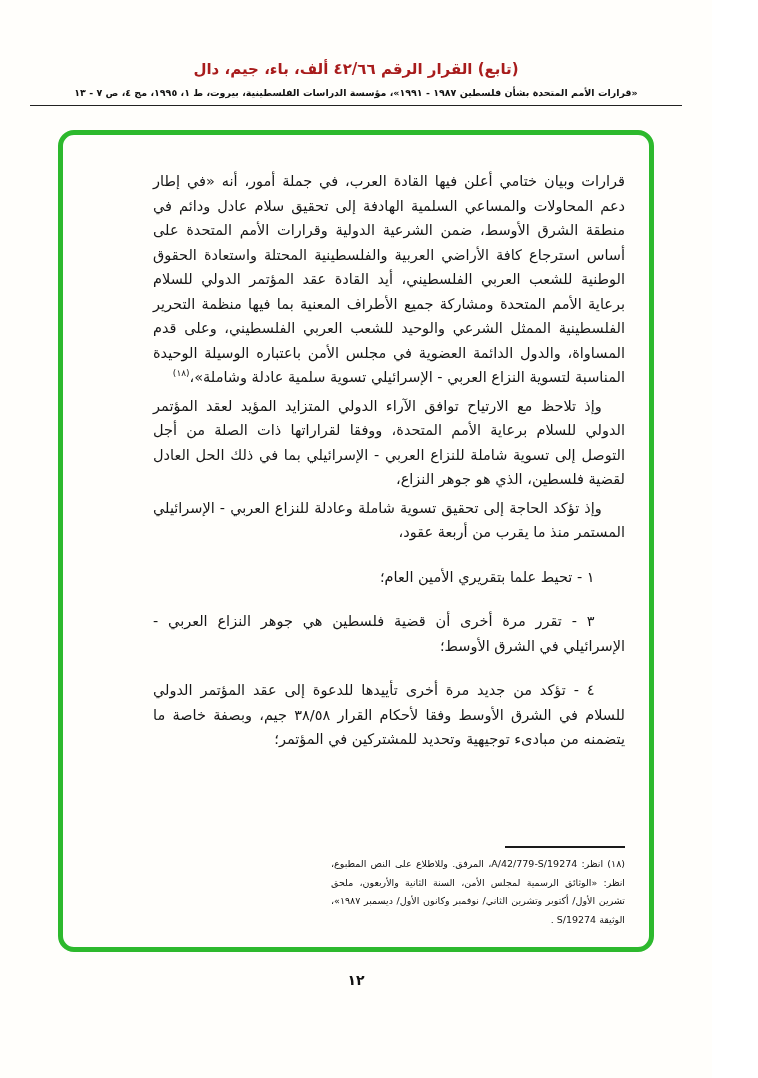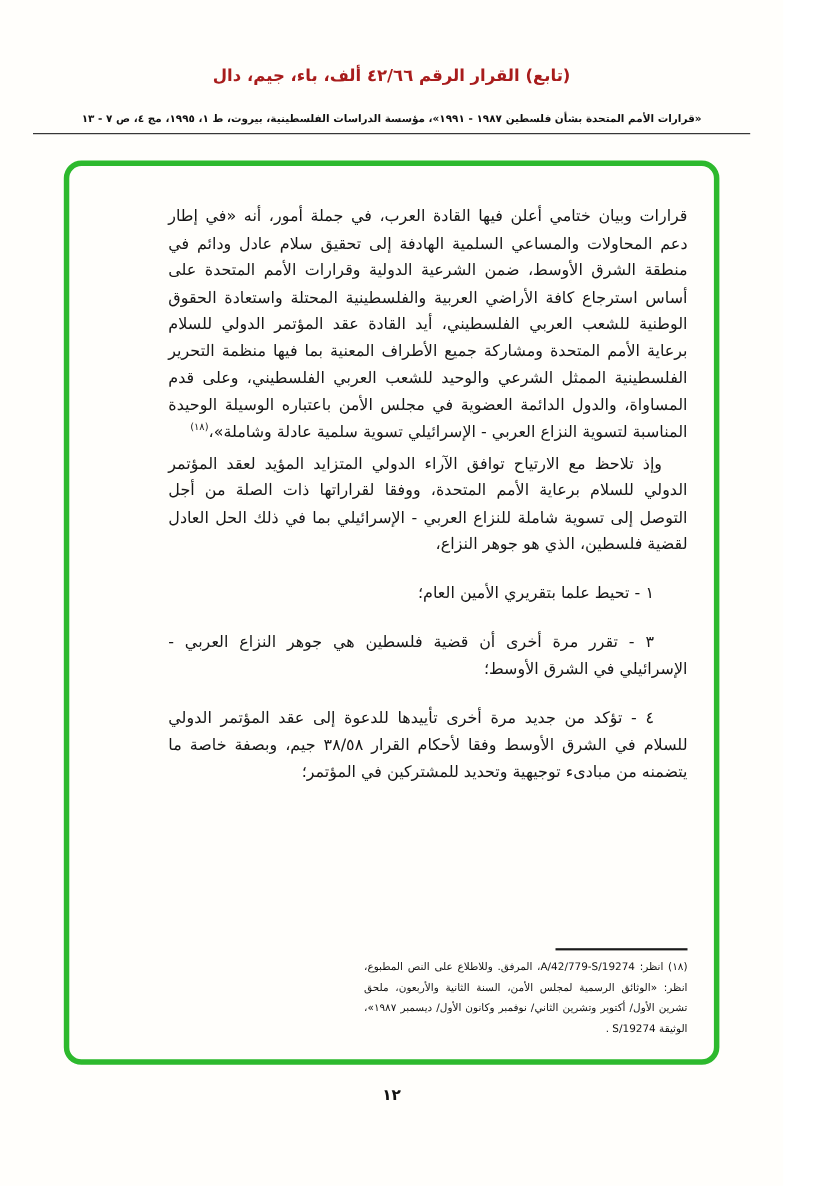--- a/index.html
+++ b/index.html
@@ -17,21 +17,21 @@
     box-sizing: border-box;
     padding-top: 60px;
   }
   .doc-header { text-align: center; direction: rtl; }
   .doc-title {
     font-size: 15px;
     font-weight: bold;
     letter-spacing: 0.2px;
   }
   .doc-source {
-    margin-top: 25px;
+    margin-top: 9px;
     font-size: 9.5px;
     font-weight: bold;
     color: #101010;
   }
   .header-rule {
     border: none;
     border-top: 1.5px solid #222;
     width: 652px;
     margin: 7px auto 0 auto;
   }
@@ -92,20 +92,21 @@
   <header class="doc-header">
     <div class="doc-title" style="color: rgb(168, 28, 28);">(تابع) القرار الرقم ٤٢/٦٦ ألف، باء، جيم، دال</div>
     <div class="doc-source">«قرارات الأمم المتحدة بشأن فلسطين ١٩٨٧ - ١٩٩١»، مؤسسة الدراسات الفلسطينية، بيروت، ط ١، ١٩٩٥، مج ٤، ص ٧ - ١٣</div>
     <hr class="header-rule">
   </header>
 
   <div class="green-box" style="border-color: rgb(45, 185, 45);">
     <div class="body-text" style="color: rgb(22, 22, 22);">
         <p class="plain"><span>قرارات وبيان ختامي أعلن فيها القادة العرب، في جملة أمور، أنه «في إطار دعم المحاولات والمساعي السلمية الهادفة إلى تحقيق سلام عادل ودائم في منطقة الشرق الأوسط، ضمن الشرعية الدولية وقرارات الأمم المتحدة على أساس استرجاع كافة الأراضي العربية والفلسطينية المحتلة واستعادة الحقوق الوطنية للشعب العربي الفلسطيني، أيد القادة عقد المؤتمر الدولي للسلام برعاية الأمم المتحدة ومشاركة جميع الأطراف المعنية بما فيها منظمة التحرير الفلسطينية الممثل الشرعي والوحيد للشعب العربي الفلسطيني، وعلى قدم المساواة، والدول الدائمة العضوية في مجلس الأمن باعتباره الوسيلة الوحيدة المناسبة لتسوية النزاع العربي - الإسرائيلي تسوية سلمية عادلة وشاملة»،</span><sup>(١٨)</sup></p>
         <p class="indent"><span class="b">وإذ تلاحظ مع الارتياح</span><span> توافق الآراء الدولي المتزايد المؤيد لعقد المؤتمر الدولي للسلام برعاية الأمم المتحدة، ووفقا لقراراتها ذات الصلة من أجل التوصل إلى تسوية شاملة للنزاع العربي - الإسرائيلي بما في ذلك الحل العادل لقضية فلسطين، الذي هو جوهر النزاع،</span></p>
+        <p class="indent"><span class="b">وإذ تؤكد</span><span> الحاجة إلى تحقيق تسوية شاملة وعادلة للنزاع العربي - الإسرائيلي المستمر منذ ما يقرب من أربعة عقود،</span></p>
         <p class="item"><span>١ - </span><span class="b">تحيط علما</span><span> بتقريري الأمين العام؛</span></p>
         <p class="item"><span>٣ - </span><span class="b">تقرر مرة أخرى</span><span> أن قضية فلسطين هي جوهر النزاع العربي - الإسرائيلي في الشرق الأوسط؛</span></p>
         <p class="item"><span>٤ - </span><span class="b">تؤكد من جديد مرة أخرى</span><span> تأييدها للدعوة إلى عقد المؤتمر الدولي للسلام في الشرق الأوسط وفقا لأحكام القرار ٣٨/٥٨ جيم، وبصفة خاصة ما يتضمنه من مبادىء توجيهية وتحديد للمشتركين في المؤتمر؛</span></p>
       </div>
 
     <div class="footnote-area">
       <div class="footnote-rule"></div>
       <div class="footnote-text"><span class="b">(١٨) </span><span class="b">انظر: </span><span class="latin" dir="ltr">A/42/779-S/19274</span><span>، المرفق. وللاطلاع على النص المطبوع، </span><span class="b">انظر: </span><span class="b">«الوثائق الرسمية لمجلس الأمن، السنة الثانية والأربعون، ملحق تشرين الأول/ أكتوبر وتشرين الثاني/ نوفمبر وكانون الأول/ ديسمبر ١٩٨٧»</span><span>، الوثيقة </span><span class="b latin" dir="ltr">S/19274</span><span> .</span></div>
     </div>
   </div>

